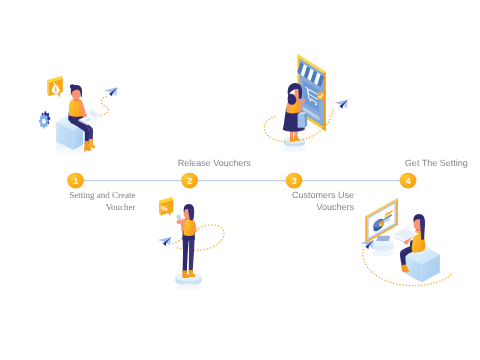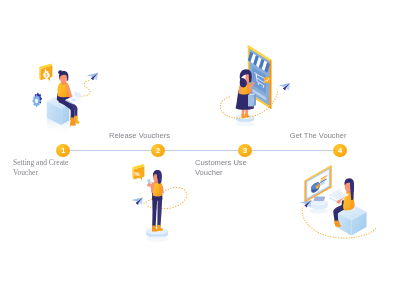--- a/index.html
+++ b/index.html
@@ -1,19 +1,19 @@
 <!DOCTYPE html>
 <html><head>
 <meta charset="utf-8">
 <style>
   html,body{margin:0;padding:0;}
   body{width:400px;height:300px;background:#ffffff;overflow:hidden;
        font-family:"Liberation Sans",sans-serif;-webkit-font-smoothing:antialiased;}
   #stage{position:relative;width:400px;height:300px;background:#fff;}
-  .step-label{position:absolute;text-align:left;color:#85858d;
+  .step-label{position:absolute;text-align:right;color:#85858d;
        font-size:7.55px;line-height:9.6px;letter-spacing:-0.02px;white-space:pre-line;}
   .node{position:absolute;width:13.6px;height:13.6px;border-radius:50%;
        background:radial-gradient(circle at 32% 28%, #ffc933 0%, #fbb01a 50%, #f49c08 100%);
        color:#fff;font-size:7.4px;line-height:13.6px;text-align:center;font-weight:700;}
   .tl-line{position:absolute;height:1.4px;background:#bfcfe9;}
   .art{position:absolute;overflow:visible;}
 </style>
 </head>
 <body>
 
@@ -344,15 +344,15 @@
 
   <div class="node" style="left:56.4px;top:143.5px;"><span>1</span></div>
   <div class="node" style="left:151.3px;top:143.5px;"><span>2</span></div>
   <div class="node" style="left:238.3px;top:143.5px;"><span>3</span></div>
   <div class="node" style="left:333.3px;top:143.5px;"><span>4</span></div>
 
   <div class="step-label" style="left:13px;top:158.0px;width:100px;font-family:Liberation Serif, serif;">Setting and Create
 Voucher</div>
   <div class="step-label" style="left:109px;top:131.2px;width:100px;">Release Vouchers</div>
   <div class="step-label" style="left:195px;top:158.0px;width:100px;">Customers Use
-Voucher</div>
-  <div class="step-label" style="left:289.8px;top:131.2px;width:100px;">Get The Voucher</div>
+Vouchers</div>
+  <div class="step-label" style="left:289.8px;top:131.2px;width:100px;">Get The Setting</div>
 </div>
 
 </body></html>

